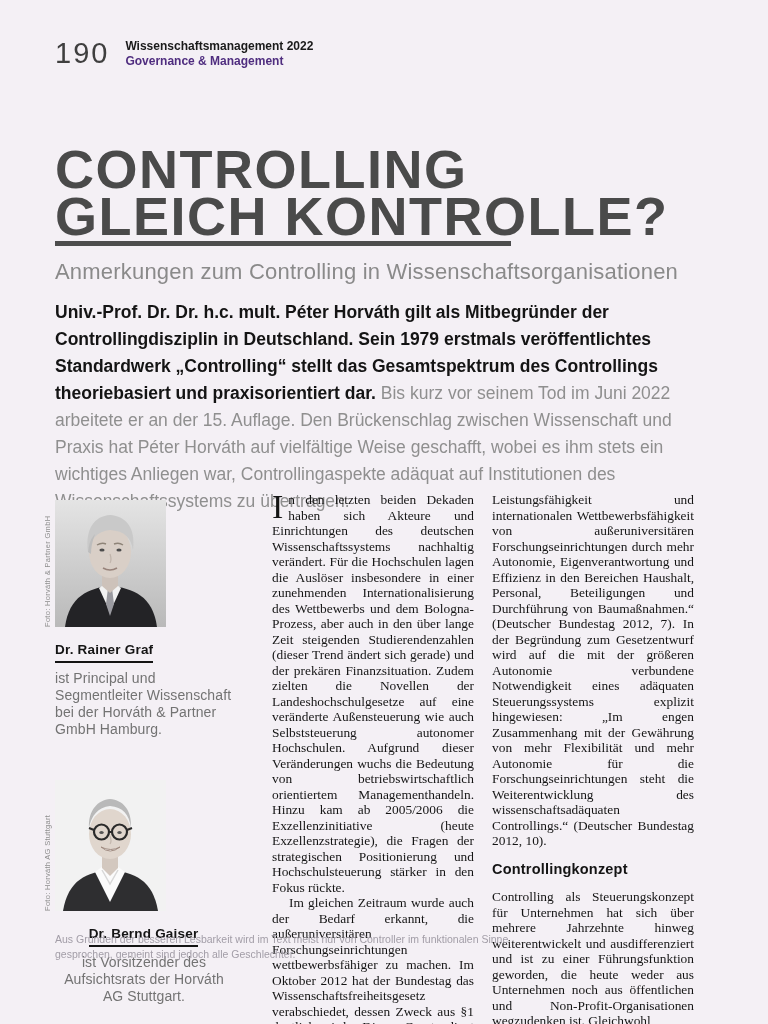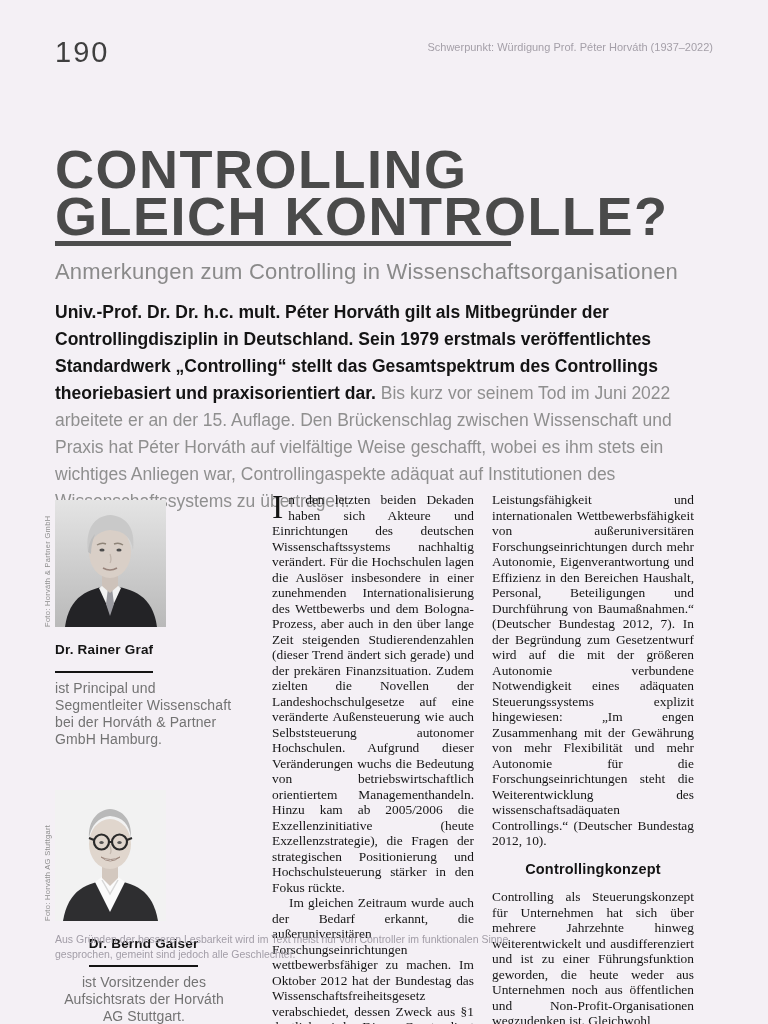--- a/index.html
+++ b/index.html
@@ -64,21 +64,21 @@
     position: absolute; left: -3px; bottom: 0;
     transform: rotate(-90deg); transform-origin: bottom left;
     white-space: nowrap;
     font-size: 7.5px; color: #8d8d8d; letter-spacing: 0.3px;
   }
   .photo { display: block; width: 111px; }
   .author-name {
     display: inline-block;
     margin-top: 15px;
     font-size: 13.5px; font-weight: 700; color: #141414;
-    padding-bottom: 14px; border-bottom: 2px solid #141414;
+    padding-bottom: 4px; border-bottom: 2px solid #141414;
     letter-spacing: 0.2px;
   }
   .author-bio {
     margin-top: 7px;
     font-size: 14px; line-height: 17px; color: #737373; letter-spacing: 0.1px;
     width: 178px;
   }
 
   
   .col {
@@ -93,39 +93,42 @@
   .dropcap {
     float: left;
     font-size: 34px; line-height: 28px;
     padding-right: 5px; padding-top: 1px;
     font-family: "Liberation Serif", serif; color: #151515;
   }
   .indent { text-indent: 17px; }
   .body-heading {
     font-family: "Liberation Sans", sans-serif;
     font-size: 14.5px; font-weight: 700; color: #141414;
-    margin: 13px 0 12px 0; text-align: center; letter-spacing: 0.2px;
+    margin: 13px 0 12px 0; text-align: left; letter-spacing: 0.2px;
   }
 
   
   .footnote {
     position: absolute; top: 932px; left: 55px; width: 460px;
     font-size: 10.5px; line-height: 15px; color: #a29da7;
   }
 </style>
 </head>
 <body>
 
 <div class="page">
 
   <div class="header">
     <div class="header-left">
       <div class="page-number">190</div>
+      <div class="journal-block">
+        <div class="journal-name">Wissenschaftsmanagement 2022</div>
+        <div class="journal-section">Governance &amp; Management</div>
+      </div>
     </div>
-    <div class="header-topic">Schwerpunkt: Würdigung Prof. Péter Horváth (1937–2022)</div>
   </div>
 
   <h1 class="title"><span>CONTROLLING</span><br><span>GLEICH KONTROLLE?</span></h1>
   <div class="title-rule"></div>
   <div class="subtitle">Anmerkungen zum Controlling in Wissenschaftsorganisationen</div>
 
   <p class="lead"><span class="lead-bold">Univ.-Prof. Dr. Dr. h.c. mult. Péter Horváth gilt als Mitbegründer der Controllingdisziplin in Deutschland. Sein 1979 erstmals veröffentlichtes Standardwerk „Controlling“ stellt das Gesamtspektrum des Controllings theoriebasiert und praxisorientiert dar.</span><span class="lead-rest"> Bis kurz vor seinem Tod im Juni 2022 arbeitete er an der 15. Auflage. Den Brückenschlag zwischen Wissenschaft und Praxis hat Péter Horváth auf vielfältige Weise geschafft, wobei es ihm stets ein wichtiges Anliegen war, Controllingaspekte adäquat auf Institutionen des Wissenschaftssystems zu übertragen.</span></p>
 
   <div class="sidebar">
 

